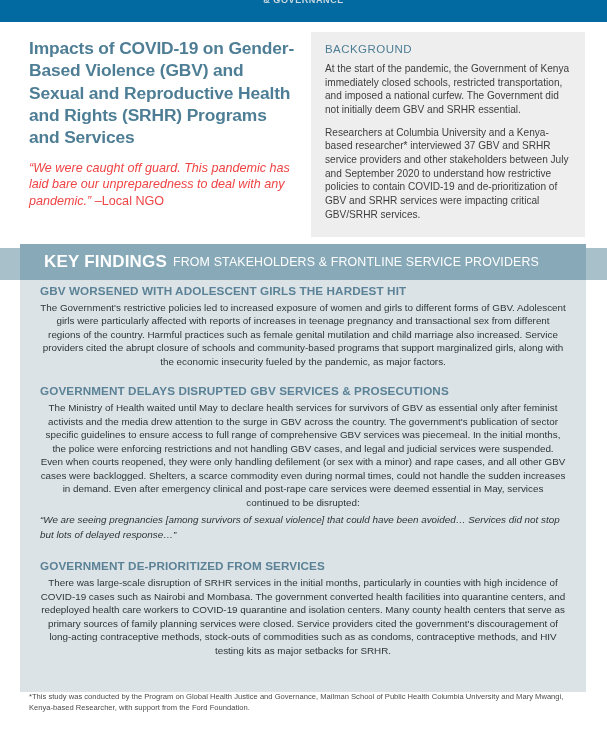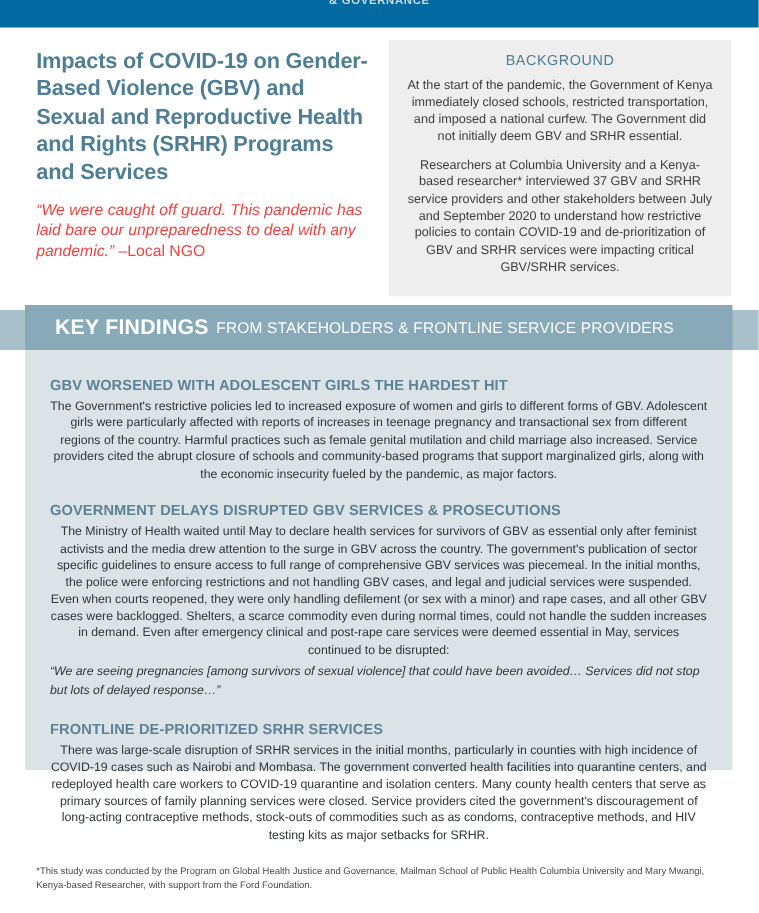--- a/index.html
+++ b/index.html
@@ -70,21 +70,20 @@
 
   .bg-box {
     position: absolute;
     left: 311px;
     top: 10px;
     width: 274px;
     height: 205px;
     background: #eeeeee;
     box-sizing: border-box;
     padding: 11px 14px 0 14px;
-    text-align: center;
   }
   .bg-heading {
     color: #4e7e95;
     font-size: 11.5px;
     font-weight: normal;
     letter-spacing: 0.45px;
     margin: 0 0 7px 0;
   }
   .bg-para {
     color: #3e3e3e;
@@ -128,24 +127,24 @@
     letter-spacing: 0.15px;
     margin-left: 6px;
   }
 
   
   .findings-panel {
     position: absolute;
     left: 20px;
     top: 280px;
     width: 566px;
-    height: 336px;
+    height: 412px;
     background: #dce3e7;
     box-sizing: border-box;
-    padding: 22px 20px 0 20px;
+    padding: 4px 20px 0 20px;
   }
   .finding {
     margin-bottom: 16px;
   }
   .finding:last-child { margin-bottom: 0; }
   .finding-heading {
     color: #5b8296;
     font-size: 11.7px;
     font-weight: bold;
     letter-spacing: 0.1px;
@@ -212,19 +211,19 @@
     <p class="finding-body">The Government's restrictive policies led to increased exposure of women and girls to different forms of GBV. Adolescent girls were particularly affected with reports of increases in teenage pregnancy and transactional sex from different regions of the country. Harmful practices such as female genital mutilation and child marriage also increased. Service providers cited the abrupt closure of schools and community-based programs that support marginalized girls, along with the economic insecurity fueled by the pandemic, as major factors.</p>
   </div>
 
   <div class="finding">
     <div class="finding-heading">GOVERNMENT DELAYS DISRUPTED GBV SERVICES &amp; PROSECUTIONS</div>
     <p class="finding-body">The Ministry of Health waited until May to declare health services for survivors of GBV as essential only after feminist activists and the media drew attention to the surge in GBV across the country. The government's publication of sector specific guidelines to ensure access to full range of comprehensive GBV services was piecemeal. In the initial months, the police were enforcing restrictions and not handling GBV cases, and legal and judicial services were suspended. Even when courts reopened, they were only handling defilement (or sex with a minor) and rape cases, and all other GBV cases were backlogged. Shelters, a scarce commodity even during normal times, could not handle the sudden increases in demand. Even after emergency clinical and post-rape care services were deemed essential in May, services continued to be disrupted:</p>
     <p class="finding-quote">“We are seeing pregnancies [among survivors of sexual violence] that could have been avoided… Services did not stop but lots of delayed response…”</p>
   </div>
 
   <div class="finding">
-    <div class="finding-heading">FRONTLINE DE-PRIORITIZED SRHR SERVICES</div>
+    <div class="finding-heading">GOVERNMENT DE-PRIORITIZED FROM SERVICES</div>
     <p class="finding-body">There was large-scale disruption of SRHR services in the initial months, particularly in counties with high incidence of COVID-19 cases such as Nairobi and Mombasa. The government converted health facilities into quarantine centers, and redeployed health care workers to COVID-19 quarantine and isolation centers. Many county health centers that serve as primary sources of family planning services were closed. Service providers cited the government's discouragement of long-acting contraceptive methods, stock-outs of commodities such as as condoms, contraceptive methods, and HIV testing kits as major setbacks for SRHR.</p>
   </div>
 
 </div>
 
 <div class="footnote">*This study was conducted by the Program on Global Health Justice and Governance, Mailman School of Public Health Columbia University and Mary Mwangi, Kenya-based Researcher, with support from the Ford Foundation.</div>
 
 </body></html>

